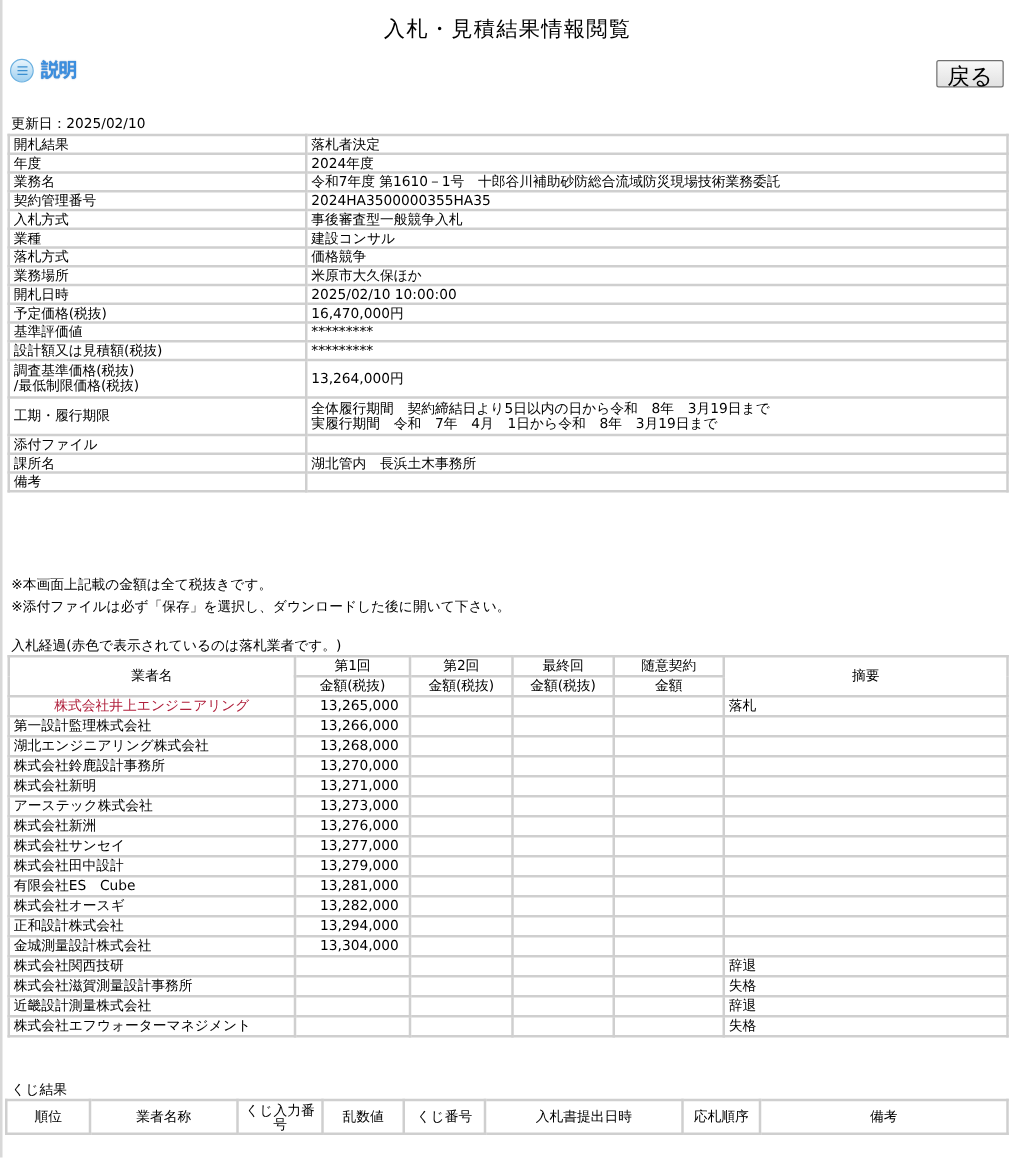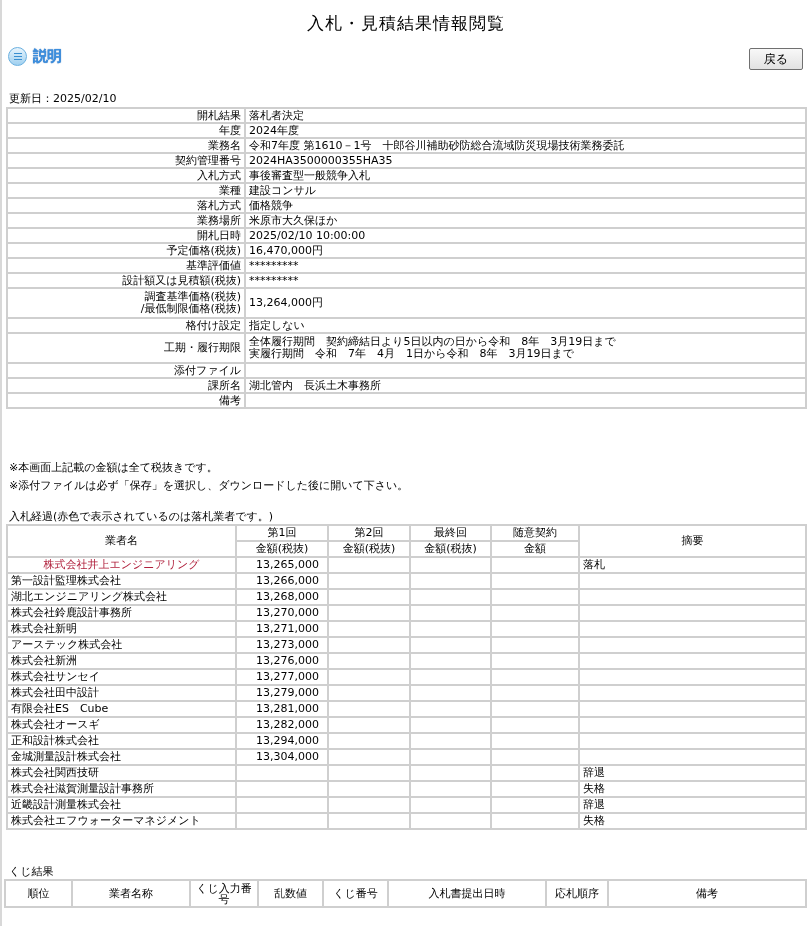--- a/index.html
+++ b/index.html
@@ -7,28 +7,28 @@
          font-family:"DejaVu Sans","Liberation Sans",sans-serif; font-size:11px; color:#000; }
   .leftedge { position:absolute; left:0; top:0; width:2px; height:926px; background:#d8d8d8; }
   .title { position:absolute; left:0; width:812px; top:12px; text-align:center; font-size:17px; letter-spacing:1px; }
   .help { position:absolute; left:8px; top:47px; display:flex; align-items:center; gap:6px; cursor:pointer; }
   .help-circle { width:19px; height:19px; border-radius:50%; background:linear-gradient(#e8f4fc,#9fd0f0);
                  border:1px solid #6ab0e0; position:relative; box-sizing:border-box; }
   .help-circle i { position:absolute; left:5px; width:8px; height:1px; background:#3a8fd0; }
   .help-text { font-size:15px; font-weight:bold; color:#3b8fe0; letter-spacing:-1px;
                text-shadow:0 0 1px #1e5fa8; }
   .back-btn { position:absolute; left:749px; top:48px; width:54px; height:22px; border:1px solid #707070;
-              border-radius:2px; background:linear-gradient(#f8f8f8,#e2e2e2); font-size:12px; font-family:inherit;
+              border-radius:2px; background:linear-gradient(#f8f8f8,#e2e2e2); font-size:18px; font-family:inherit;
               padding:0; cursor:pointer; }
   .updated { position:absolute; left:9px; top:91px; font-size:11px; }
   table { border-collapse:collapse; position:absolute; }
   td, th { border:2px solid #cfcfcf; padding:0 3px; font-weight:normal; font-size:11px; white-space:nowrap; }
   .info { left:6px; top:107px; width:801px; }
   .info td { height:13px; line-height:13px; }
-  .info td.k { width:230px;text-align:right; }
+  .info td.k { width:230px; }
   .info tr.tall td { height:28px; line-height:12px; }
   .note1 { position:absolute; left:9px; top:460px; }
   .note2 { position:absolute; left:9px; top:478px; }
   .caption { position:absolute; left:9px; top:509px; }
   .bids { left:6px; top:524px; width:801px; }
   .bids th { height:14px; line-height:14px; text-align:center; }
   .bids td { height:14px; line-height:14px; }
   .bids td.num { text-align:right; padding-right:8px; }
   .winner { color:#b0203c; }
   .lot-cap { position:absolute; left:9px; top:864px; }
@@ -101,24 +101,20 @@
         <td class="k"><span>基準評価値</span></td>
         <td><span>*********</span></td>
       </tr>
       <tr>
         <td class="k"><span>設計額又は見積額(税抜)</span></td>
         <td><span>*********</span></td>
       </tr>
       <tr class="tall">
         <td class="k"><span>調査基準価格(税抜)</span><br><span>/最低制限価格(税抜)</span></td>
         <td><span>13,264,000円</span></td>
-      </tr>
-      <tr>
-        <td class="k"><span>格付け設定</span></td>
-        <td><span>指定しない</span></td>
       </tr>
       <tr class="tall">
         <td class="k"><span>工期・履行期限</span></td>
         <td><span>全体履行期間　契約締結日より5日以内の日から令和　8年　3月19日まで</span><br><span>実履行期間　令和　7年　4月　1日から令和　8年　3月19日まで</span></td>
       </tr>
       <tr>
         <td class="k"><span>添付ファイル</span></td>
         <td><span></span></td>
       </tr>
       <tr>

